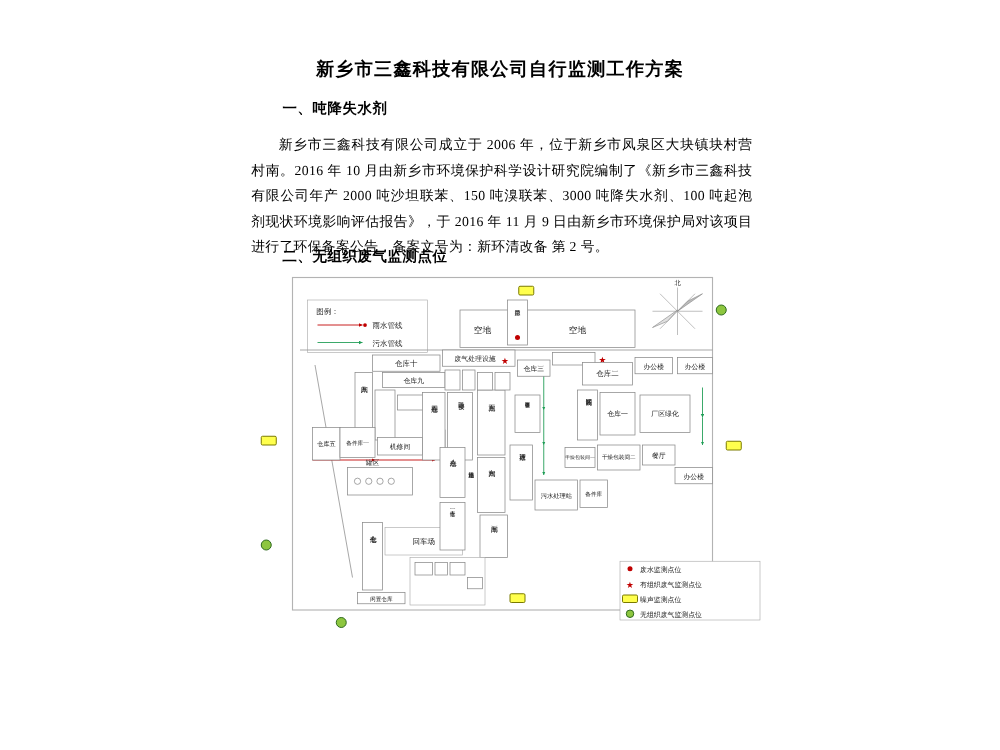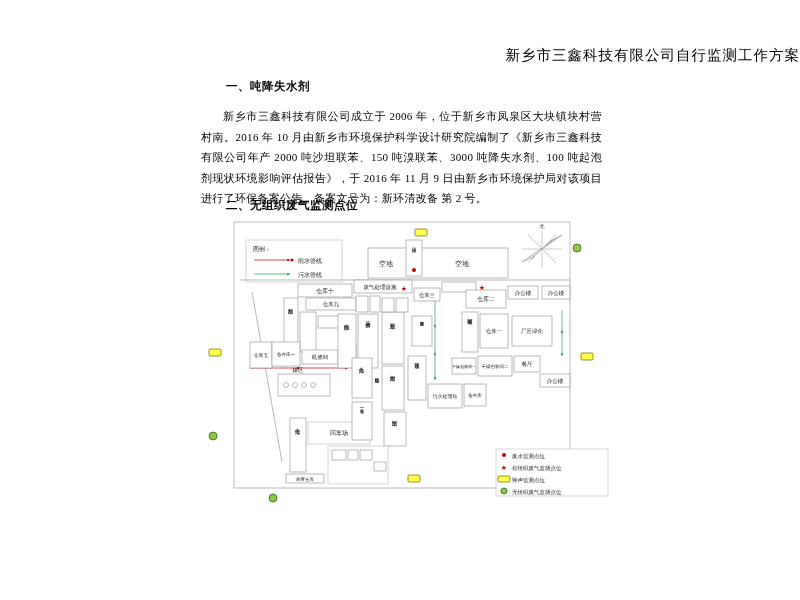--- a/index.html
+++ b/index.html
@@ -1,19 +1,19 @@
 <!DOCTYPE html>
 <html><head>
 <meta charset="utf-8">
 <style>
   html,body{margin:0;padding:0;background:#ffffff;}
   .page{position:relative;width:800px;height:600px;background:#fff;overflow:hidden;
         font-family:"Liberation Serif",serif;color:#000;}
-  .doc-title{position:absolute;top:46px;left:0;right:0;text-align:right;
-             font-size:14.5px;font-weight:normal;letter-spacing:1px;}
+  .doc-title{position:absolute;top:46px;left:0;right:0;text-align:center;
+             font-size:14.5px;font-weight:bold;letter-spacing:1px;}
   .sec-head{position:absolute;left:226px;font-size:11.5px;font-weight:bold;letter-spacing:.5px;}
   .sec1{top:79px;} .sec2{top:198px;}
   .para{position:absolute;left:201px;top:95px;width:401px;font-size:11px;line-height:20.5px;
         text-align:justify;text-indent:22px;letter-spacing:.3px;}
   svg{position:absolute;left:190px;top:216px;}
   .lbl{font-family:"Liberation Sans",sans-serif;font-size:6px;fill:#222;text-anchor:middle;}
   .f55{font-size:5.5px}.f5{font-size:5px}.f45{font-size:4.5px}.f4{font-size:4px}
   .st{text-anchor:start;}
   .vt{writing-mode:vertical-rl;text-orientation:upright;text-anchor:start;}
   .bx{fill:#ffffff;stroke:#8a8a8a;stroke-width:0.6;}

